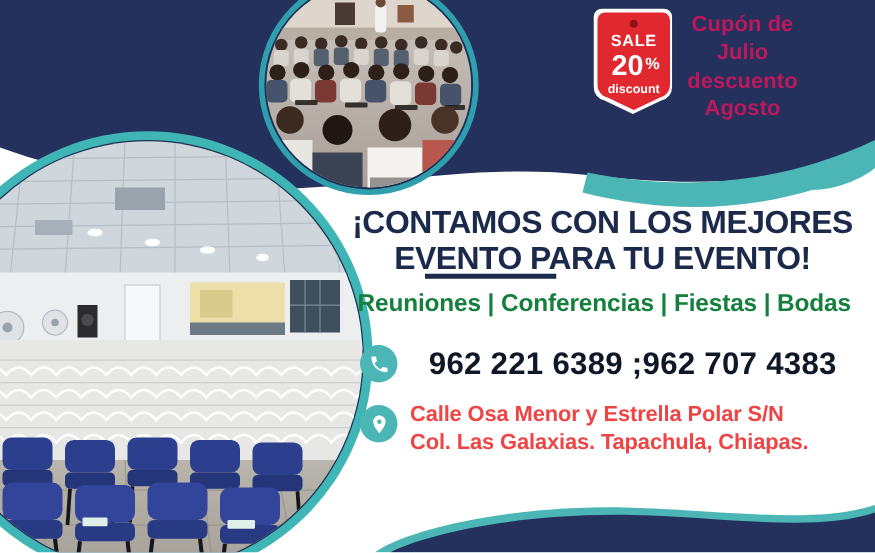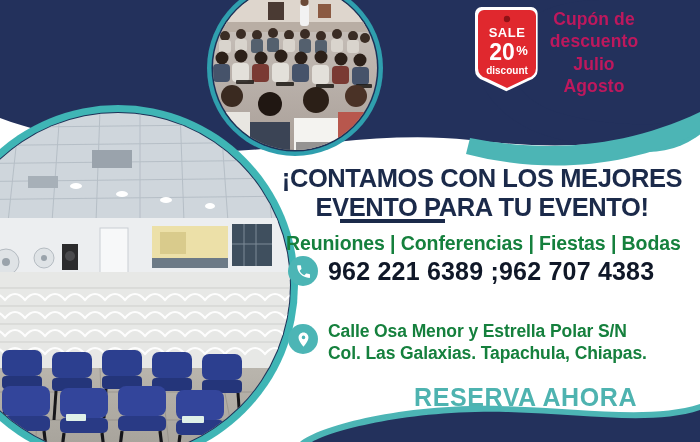--- a/index.html
+++ b/index.html
@@ -74,21 +74,21 @@
     white-space: nowrap;
     z-index: 40;
   }
 
   .contact-row {
     position: absolute;
     display: flex;
     align-items: flex-start;
     z-index: 40;
   }
-  #phone-row { left: 288px; top: 256px; }
+  #phone-row { left: 288px; top: 276px; gap: 15px; }
   #address-row { left: 288px; top: 320px; }
 
   .c-icon {
     width: 30px;
     height: 30px;
     border-radius: 50%;
     background: #4cb5b5;
     flex: 0 0 30px;
     display: flex;
     align-items: center;
@@ -99,21 +99,21 @@
 
   #phone-text {
     color: #101828;
     font-weight: bold;
     font-size: 25px;
     line-height: 30px;
     letter-spacing: 0.2px;
     white-space: nowrap;
   }
   #address-text {
-    color: #15803d;
+    color: #ef4444;
     font-weight: bold;
     font-size: 17.5px;
     line-height: 1.28;
     letter-spacing: -0.1px;
   }
   #address-text span { display: block; white-space: nowrap; }
 
   #cta {
     position: absolute;
     left: 414px;
@@ -424,22 +424,22 @@
       <circle cx="29" cy="9" r="3.2" fill="#8e1216"></circle>
       <text x="29" y="27" text-anchor="middle" fill="#ffffff" font-family="Liberation Sans, sans-serif" font-size="13" font-weight="bold" letter-spacing="0.5">SALE</text>
       <text x="24" y="50" text-anchor="middle" fill="#ffffff" font-family="Liberation Sans, sans-serif" font-size="23" font-weight="bold">20</text>
       <text x="44" y="45" text-anchor="middle" fill="#ffffff" font-family="Liberation Sans, sans-serif" font-size="13" font-weight="bold">%</text>
       <text x="29" y="64" text-anchor="middle" fill="#ffffff" font-family="Liberation Sans, sans-serif" font-size="10" font-weight="bold">discount</text>
     </g>
   </svg>
 
   <div id="coupon-text">
     <div>Cupón de</div>
+    <div>Julio</div>
     <div>descuento</div>
-    <div>Julio</div>
     <div>Agosto</div>
   </div>
 
   <div id="headline">
     <span class="hl-line">¡CONTAMOS CON LOS MEJORES</span>
     <span class="hl-line">EVENTO PARA TU EVENTO!</span>
   </div>
   <div id="headline-underline"></div>
 
   <div id="services">Reuniones | Conferencias | Fiestas | Bodas</div>
@@ -458,15 +458,14 @@
       <svg width="17" height="17" viewBox="0 0 24 24" fill="#ffffff">
         <path d="M12 2C8.1 2 5 5.1 5 9c0 5.2 7 13 7 13s7-7.8 7-13c0-3.9-3.1-7-7-7zm0 9.5A2.5 2.5 0 1 1 12 6.5a2.5 2.5 0 0 1 0 5z"></path>
       </svg>
     </span>
     <span id="address-text">
       <span>Calle Osa Menor y Estrella Polar S/N</span>
       <span>Col. Las Galaxias. Tapachula, Chiapas.</span>
     </span>
   </div>
 
-  <div id="cta">RESERVA AHORA</div>
 
 </div>
 
 </body></html>

